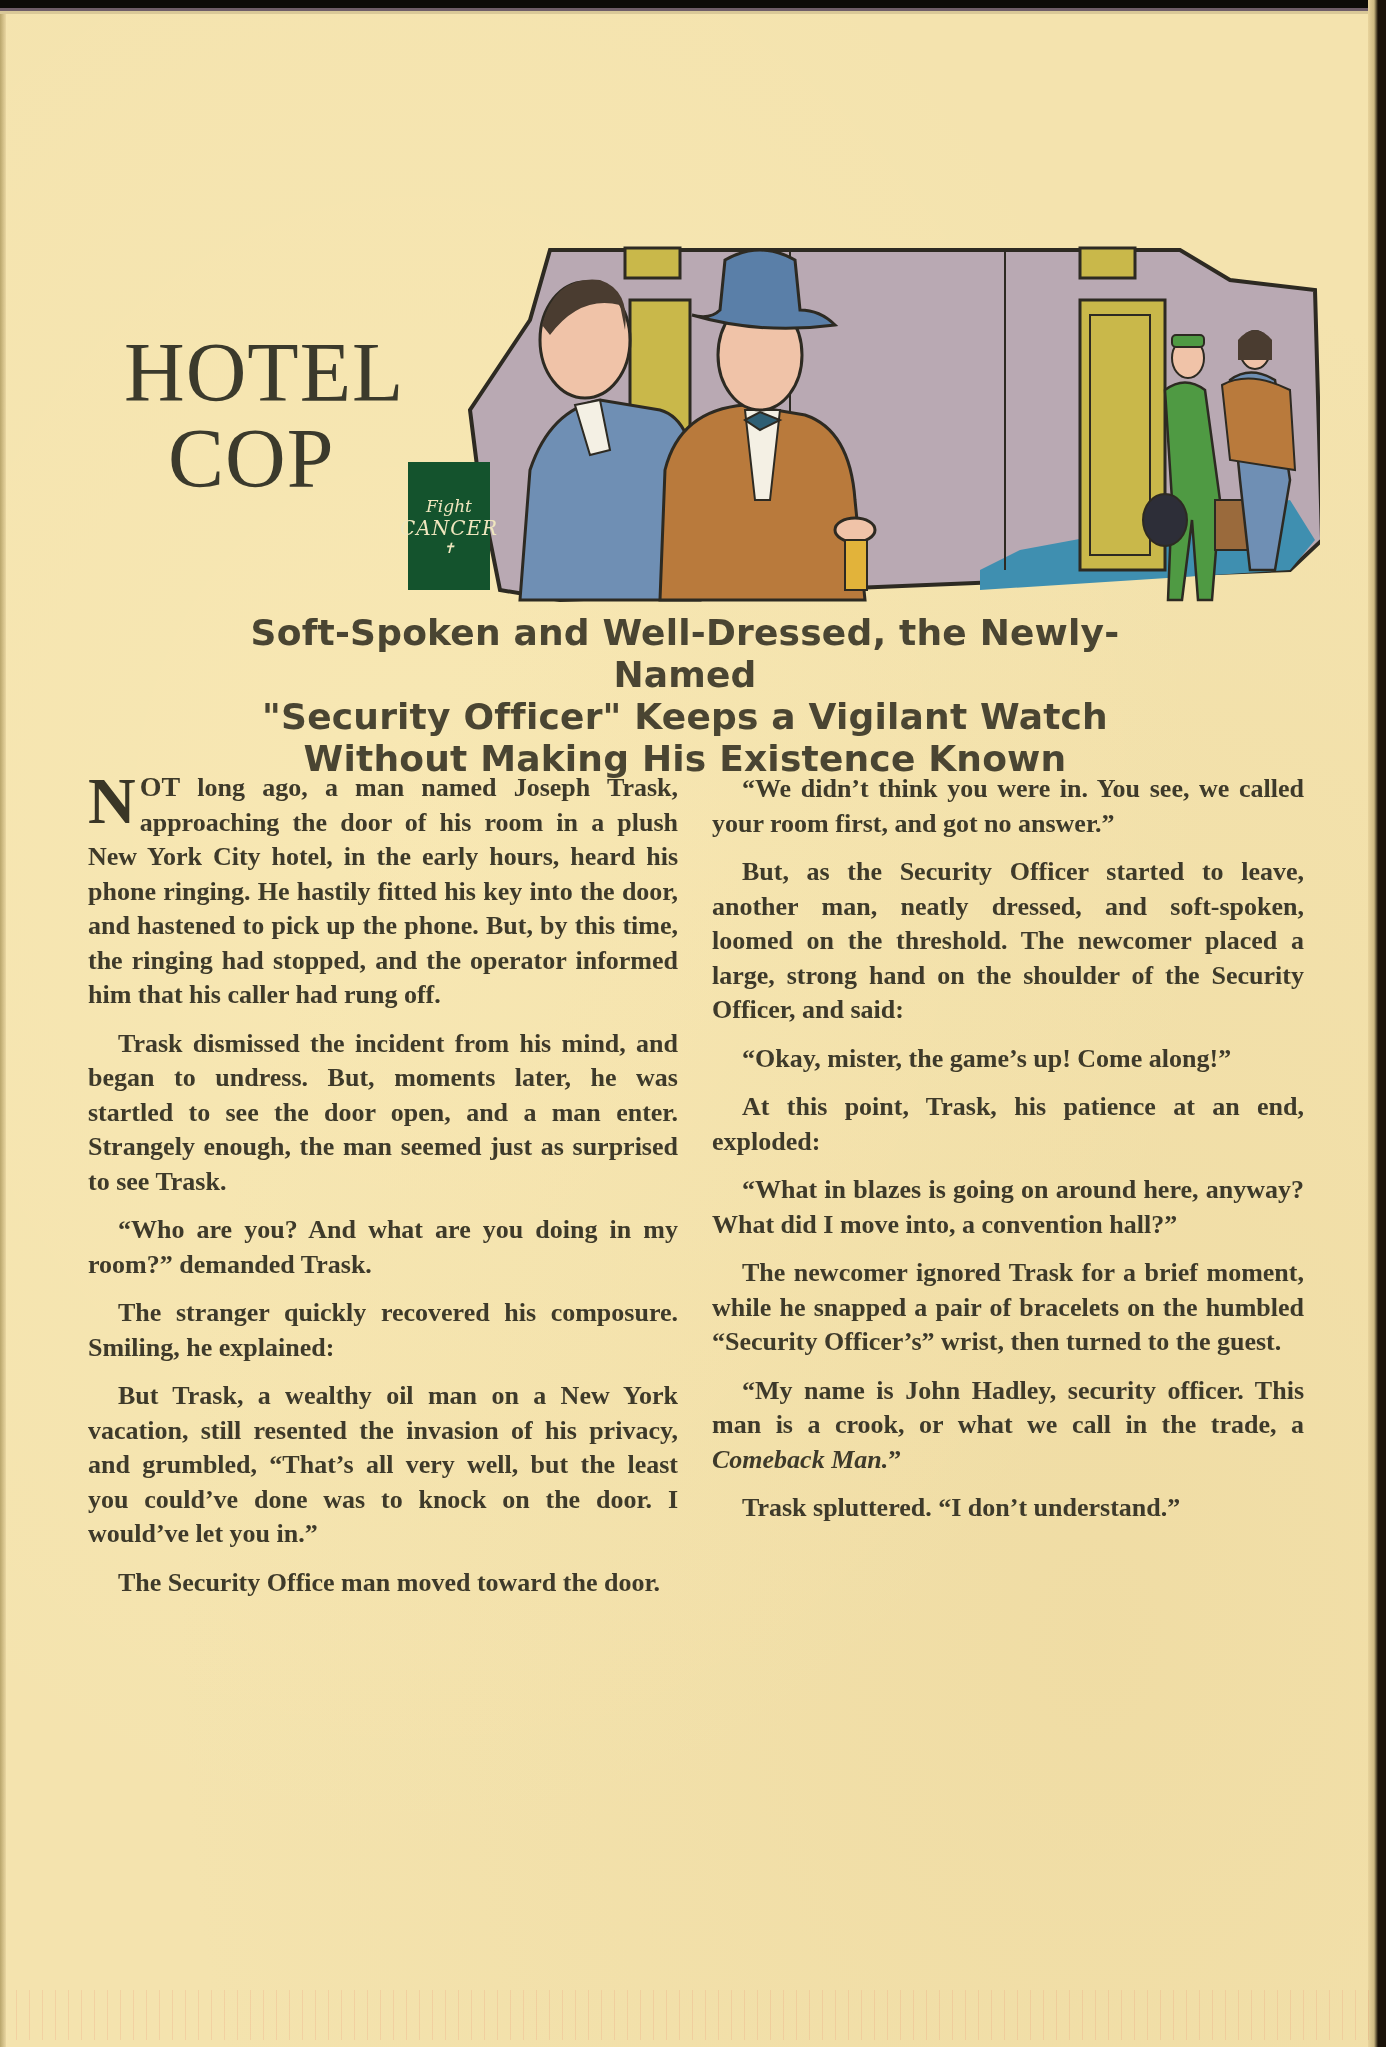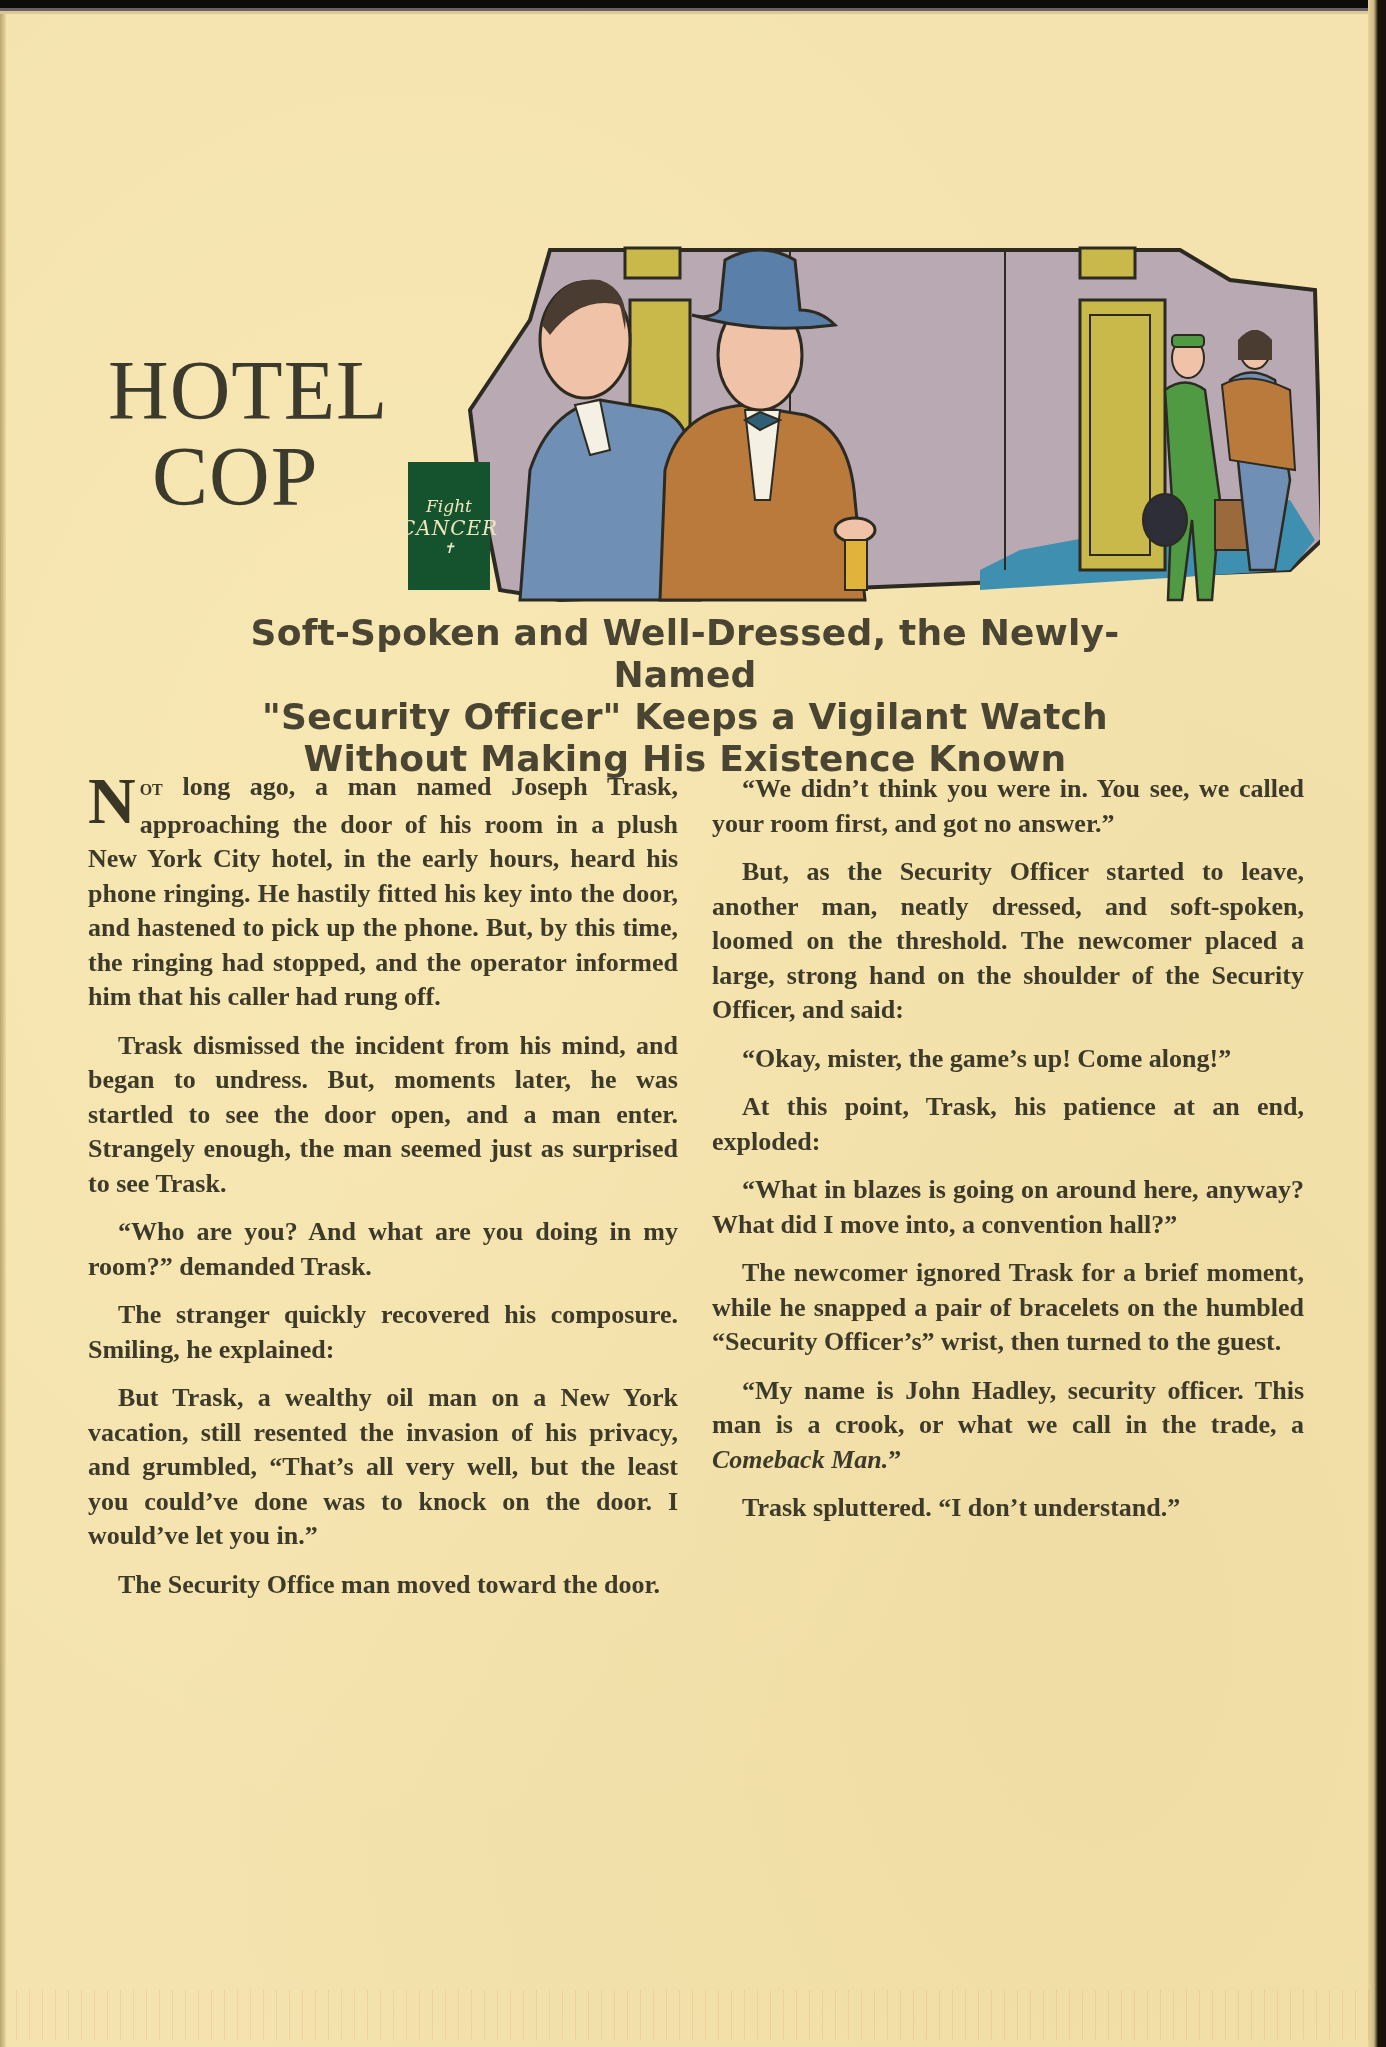--- a/index.html
+++ b/index.html
@@ -22,24 +22,23 @@
     background:linear-gradient(90deg,#b9a66c,#ead7a2);
   }
   .paper {
     position:absolute; left:6px; top:14px; width:1362px; height:2033px;
     background:
       radial-gradient(ellipse at 30% 40%, rgba(255,240,190,0.35), rgba(0,0,0,0) 60%),
       radial-gradient(ellipse at 80% 80%, rgba(220,190,120,0.18), rgba(0,0,0,0) 60%),
       #f4e3ae;
   }
   .title-block {
-    position:absolute; left:100px; top:330px; width:360px;
+    position:absolute; left:116px; top:330px; width:360px;
     font-family:"Liberation Serif", serif; color:#3b3a2c;
     letter-spacing:1px;
-    margin-top:18px;
   }
   .title-line {
     display:block; font-size:84px; line-height:86px; font-weight:normal;
   }
   .title-line.l1 { margin-left:8px; }
   .title-line.l2 { margin-left:52px; }
   .badge {
     position:absolute; left:408px; top:462px; width:82px; height:128px;
     background:#14532d; color:#efe6be;
     font-family:"DejaVu Serif", serif; font-style:italic;
@@ -66,21 +65,21 @@
     text-align:justify;
   }
   .col.left { left:88px; }
   .col.right { left:712px; width:592px; top:772px; }
   .col p { margin:0 0 14px 0; text-indent:30px; }
   .col p.first { text-indent:0; }
   .dropcap {
     float:left; font-size:66px; line-height:54px; margin:4px 4px 0 0;
     font-weight:bold; color:#3a3626;
   }
-  .smallcaps { font-size:16px; }
+  .smallcaps { font-size:28px; }
   .col em { font-style:italic;margin-top:46px; }
   .print-bleed {
     position:absolute; left:10px; top:1990px; width:1360px; height:50px;
     background:repeating-linear-gradient(90deg, rgba(230,120,100,0.0) 0 6px, rgba(230,110,90,0.25) 6px 7px, rgba(0,0,0,0) 7px 13px);
     opacity:0.6;
   }
 </style>
 </head>
 <body>
 

